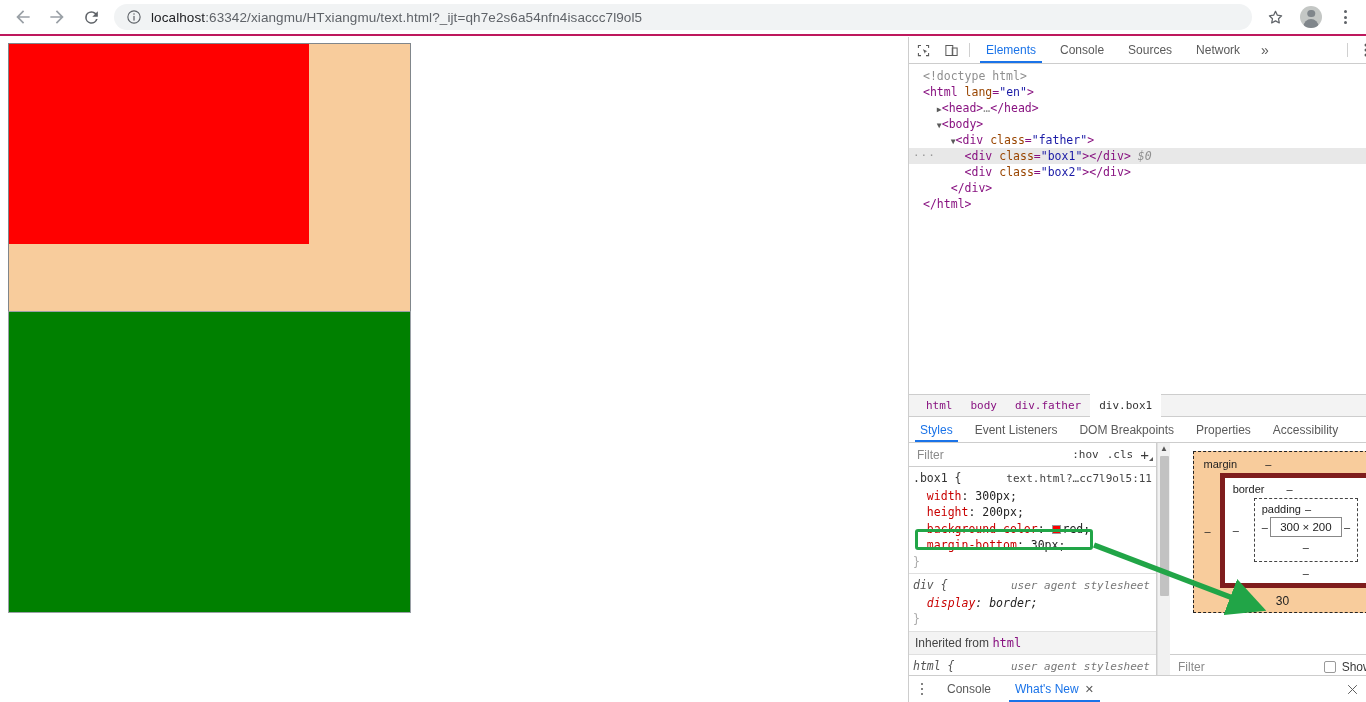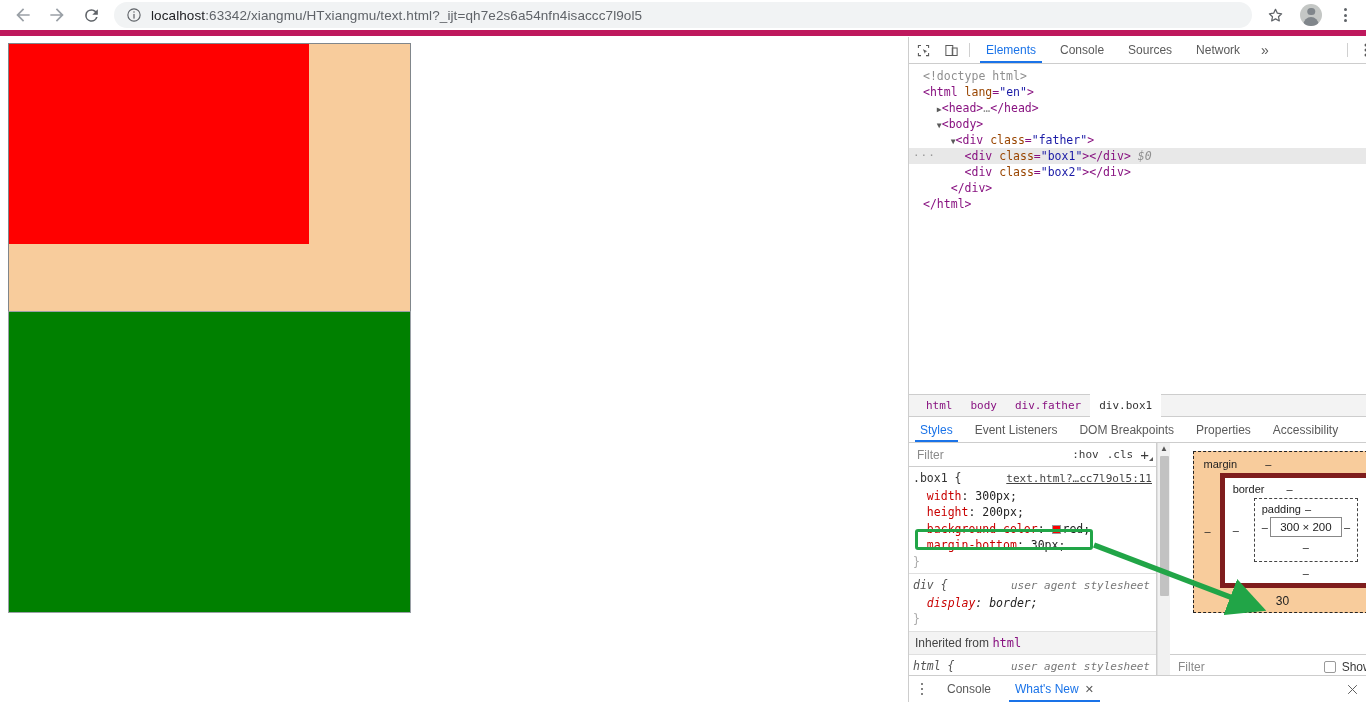--- a/index.html
+++ b/index.html
@@ -9,21 +9,21 @@
     overflow: hidden;
     background: #ffffff;
     font-family: "Liberation Sans", sans-serif;
   }
   #app { position: relative; width: 1366px; height: 702px; }
 
   
   .browser-toolbar {
     position: absolute; left: 0; top: 0; width: 1366px; height: 36px;
     background: #ffffff;
-    border-bottom: 6px solid #be185d;
+    border-bottom: 2px solid #be185d;
     display: flex; align-items: center;
   }
   .nav-btn {
     width: 34px; height: 34px; display: flex; align-items: center; justify-content: center;
     color: #9aa0a6; flex: 0 0 auto;
   }
   .nav-btn.first { margin-left: 6px; }
   .nav-btn svg { display:block; }
   .omnibox {
     flex: 1 1 auto; height: 26px; margin: 0 8px 0 6px;
@@ -182,21 +182,21 @@
 
   .rules-scroll {
     flex: 1 1 auto; overflow: hidden; position: relative;
     font-family: "DejaVu Sans Mono", monospace; font-size: 11.5px; line-height: 16.5px;
     background: #ffffff;
   }
   .rule-block { padding: 3px 0 3px 0; border-bottom: 1px solid #e0e0e0; position: relative; }
   .rule-head { white-space: pre; padding-left: 4px; display:flex; align-items:baseline; }
   .sel-name { color:#333; }
   .src-link {
-    margin-left: auto; margin-right: 4px; color:#444; text-decoration: underline;
+    margin-left: auto; margin-right: 4px; color:#444; 
     font-size: 11px; white-space: nowrap;
   }
   .ua-src { margin-left: auto; margin-right: 6px; color:#777; font-style: italic; font-size: 11px; }
   .decl { white-space: pre; padding-left: 4px; }
   .prop { color: #c80000; }
   .pval { color: #222; }
   .rule-close { color:#333; padding-left: 4px; }
   .rule-close.dim { color:#aaa; }
   .inherit-label {
     font-family:"Liberation Sans", sans-serif; font-size: 12px; color:#444;

